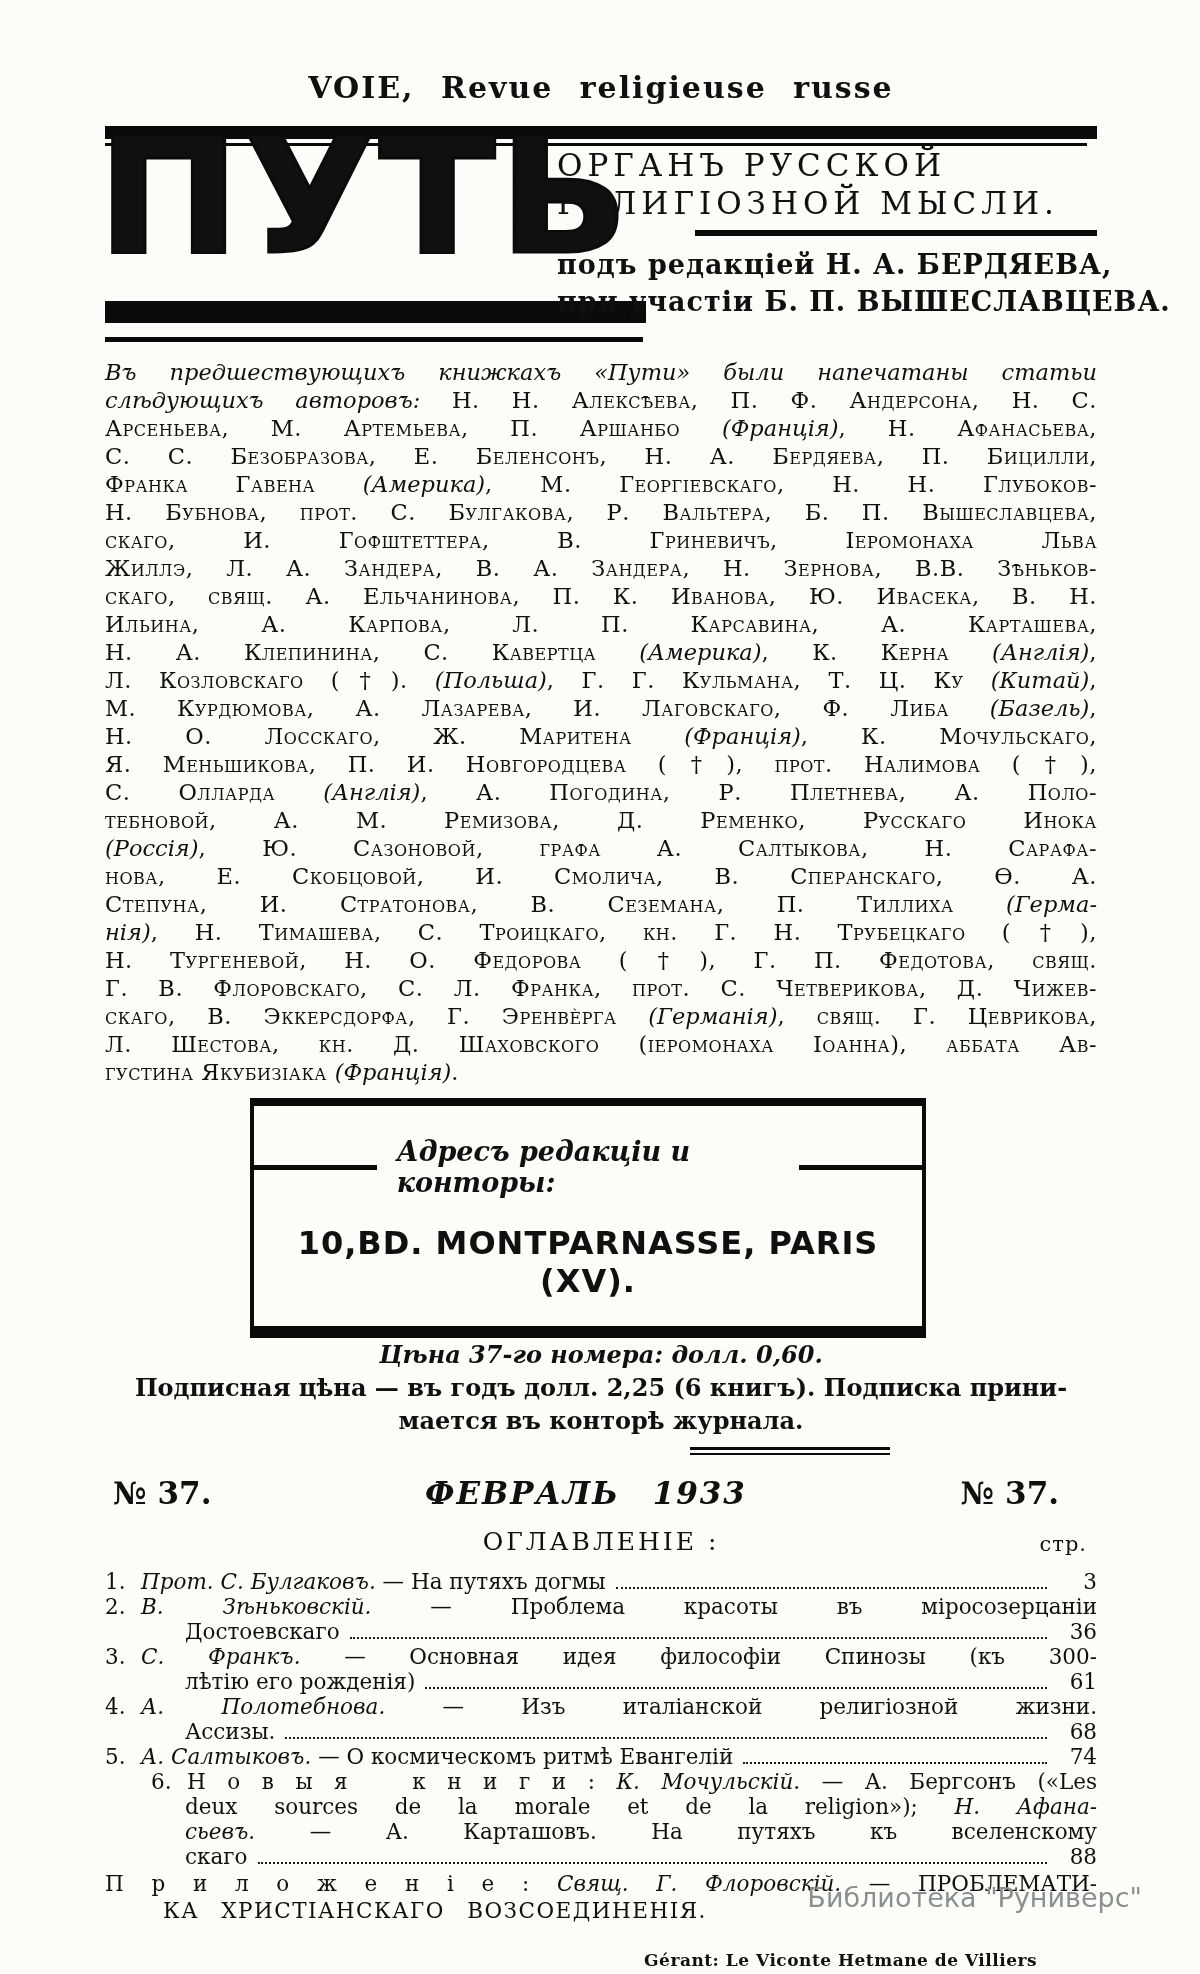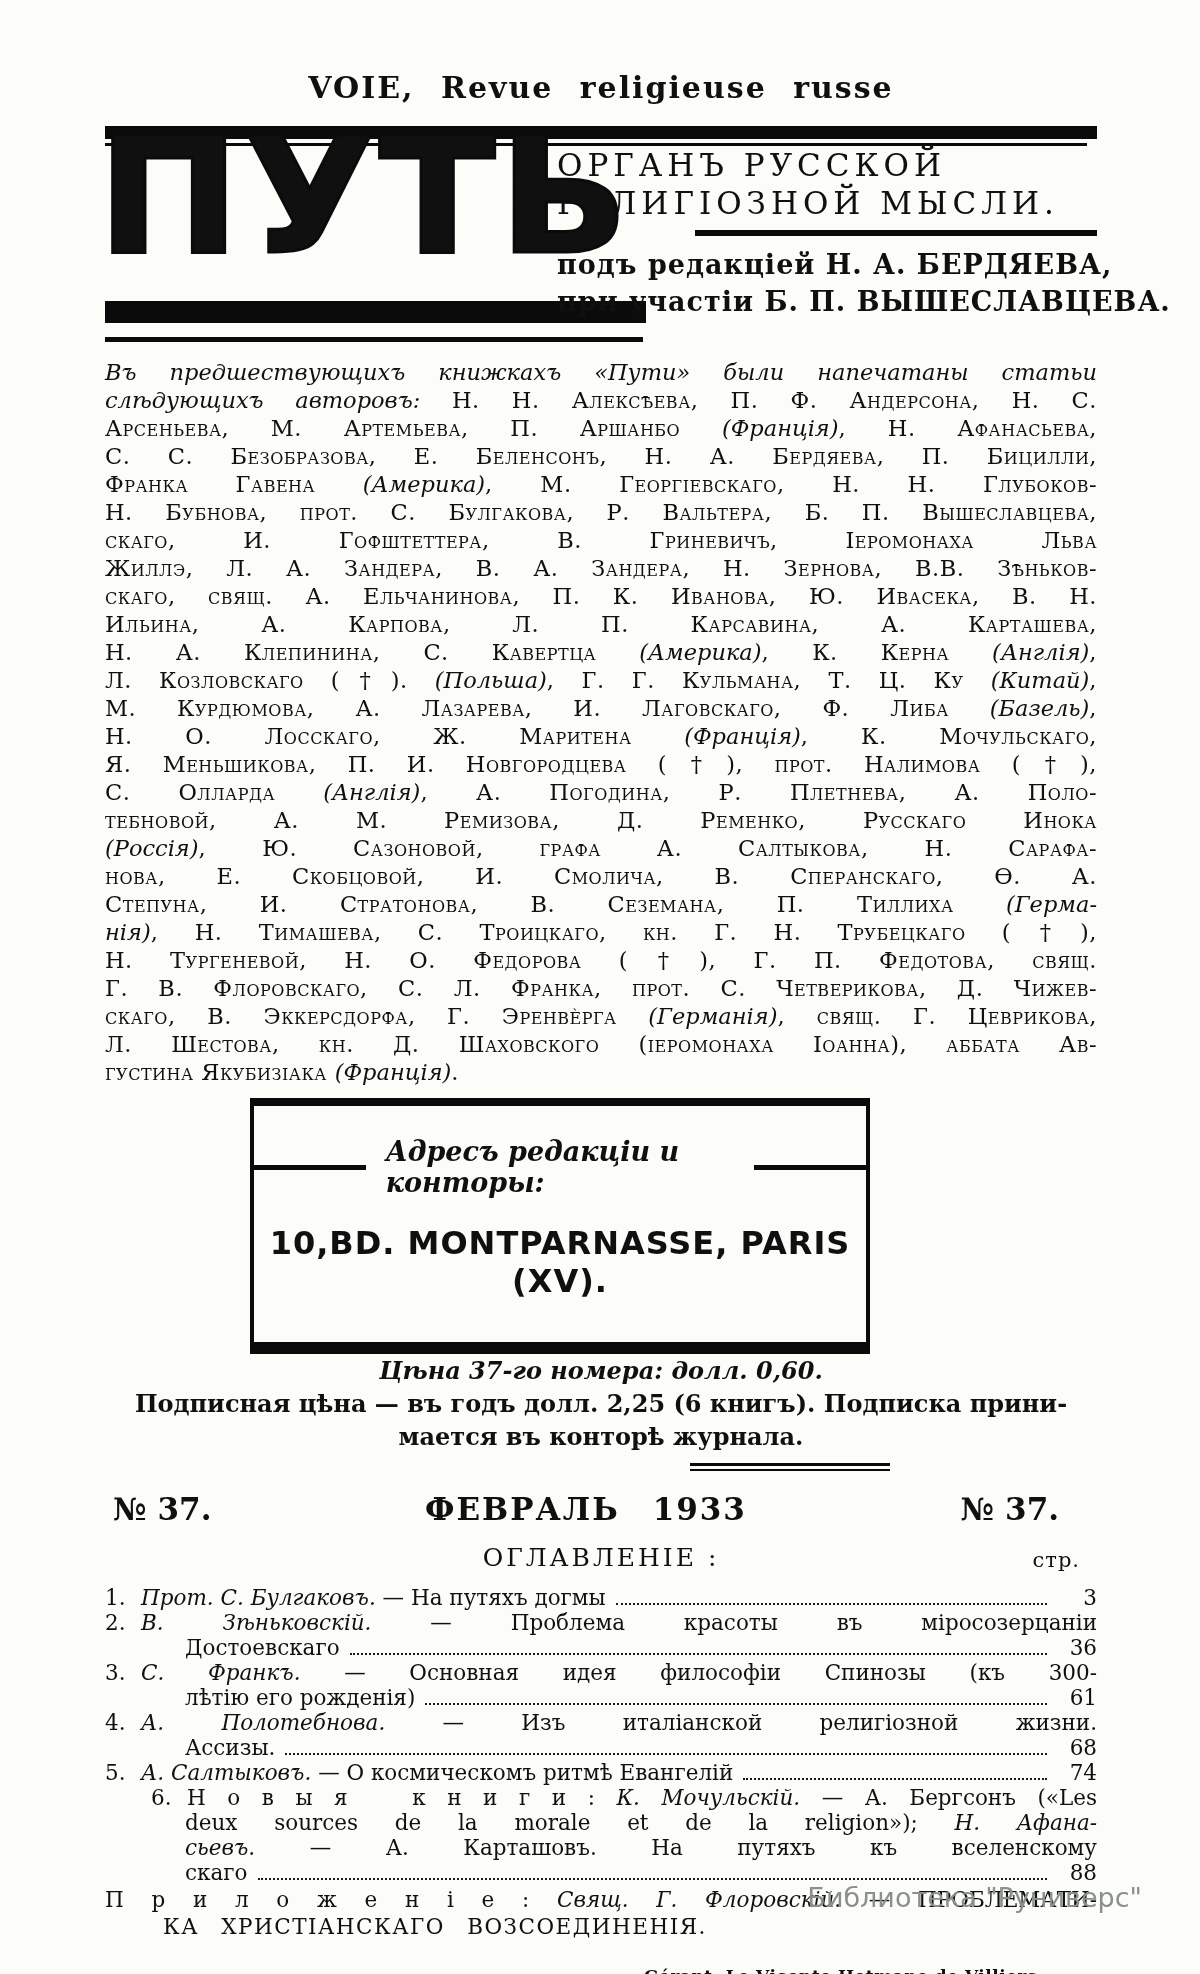--- a/index.html
+++ b/index.html
@@ -26,45 +26,45 @@
   .organ-rule{height:6px;background:#0b0b0b;margin:8px 0 10px 138px;}
   .editors{font-size:27px;font-weight:bold;line-height:37px;text-align:right;letter-spacing:1px;white-space:nowrap;}
 
   
   .authors{margin-top:6px;font-size:22.5px;line-height:28px;}
   .pline{text-align:justify;text-align-last:justify;font-variant-caps:small-caps;letter-spacing:0.5px;}
   .pline.last{text-align-last:left;}
   .it{font-style:italic;font-variant-caps:normal;letter-spacing:0;}
 
   
-  .addr-box{margin:12px 0 0 145px;width:620px;box-sizing:border-box;
+  .addr-box{margin:12px 0 0 145px;width:676px;box-sizing:border-box;
     border-left:4px solid #0b0b0b;border-right:4px solid #0b0b0b;
     border-top:8px solid #0b0b0b;border-bottom:12px solid #0b0b0b;
-    padding:30px 0 42px;}
+    padding:30px 0 26px;}
   .addr-label-row{display:flex;align-items:center;justify-content:center;
     font-style:italic;font-weight:bold;font-size:27px;}
   .dash{width:148px;height:5px;background:#0b0b0b;}
   .dash.l{margin-right:20px;}.dash.r{margin-left:20px;}
   .addr-text{text-align:center;font-family:"DejaVu Sans", sans-serif;font-weight:bold;
     font-size:32px;margin-top:26px;letter-spacing:1px;}
 
   
   .pricing{text-align:center;font-weight:bold;font-size:24px;line-height:33px;}
   .pricing .itb{font-style:italic;}
   .pricing-divider{margin:10px 0 0 585px;width:200px;height:3px;
     border-top:3px solid #0b0b0b;border-bottom:2px solid #0b0b0b;box-sizing:content-box;}
 
   
   .issue{display:flex;justify-content:space-between;align-items:flex-start;
     margin-top:20px;font-weight:bold;font-size:31px;}
-  .issue .c{word-spacing:20px;letter-spacing:2px;}
+  .issue .c{word-spacing:20px;letter-spacing:2px;font-style:italic;}
   .issue .l{margin-left:8px;}
   .issue .r{margin-right:38px;}
   .toc-head{position:relative;margin-top:16px;text-align:center;font-size:25px;letter-spacing:3px;}
-  .toc-pagelab{position:absolute;right:17px;bottom:0;font-size:21px;letter-spacing:1px;}
+  .toc-pagelab{position:absolute;right:10px;bottom:0;font-size:21px;letter-spacing:1px;}
   .toc{margin-top:13px;font-size:21.5px;}
   .tline{display:flex;align-items:baseline;line-height:25px;}
   .tline.block{display:block;text-align:justify;text-align-last:justify;}
   .tnum{flex:0 0 36px;}
   .tnum-in{display:inline-block;width:36px;}
   .seg{white-space:pre-wrap;}
   .lead{flex:1 1 auto;min-width:26px;border-bottom:2.5px dotted #1a1a1a;margin:0 8px 5px 10px;}
   .tpage{flex:0 0 42px;text-align:right;}
   .appendix{font-size:21.5px;margin-top:1px;}
   .apline{line-height:27px;text-align:justify;text-align-last:justify;}

